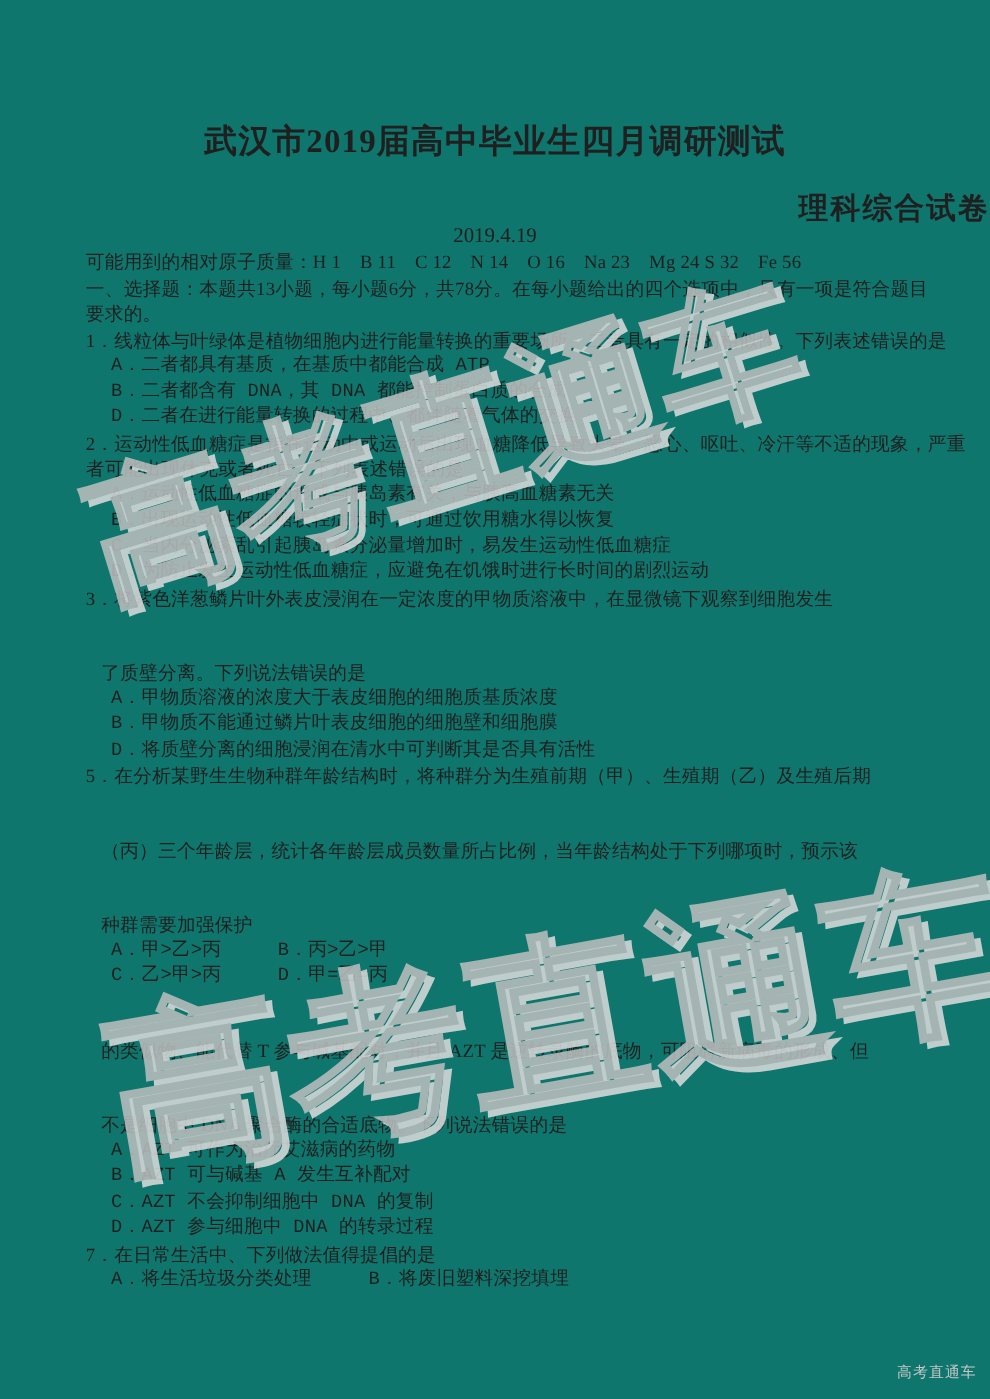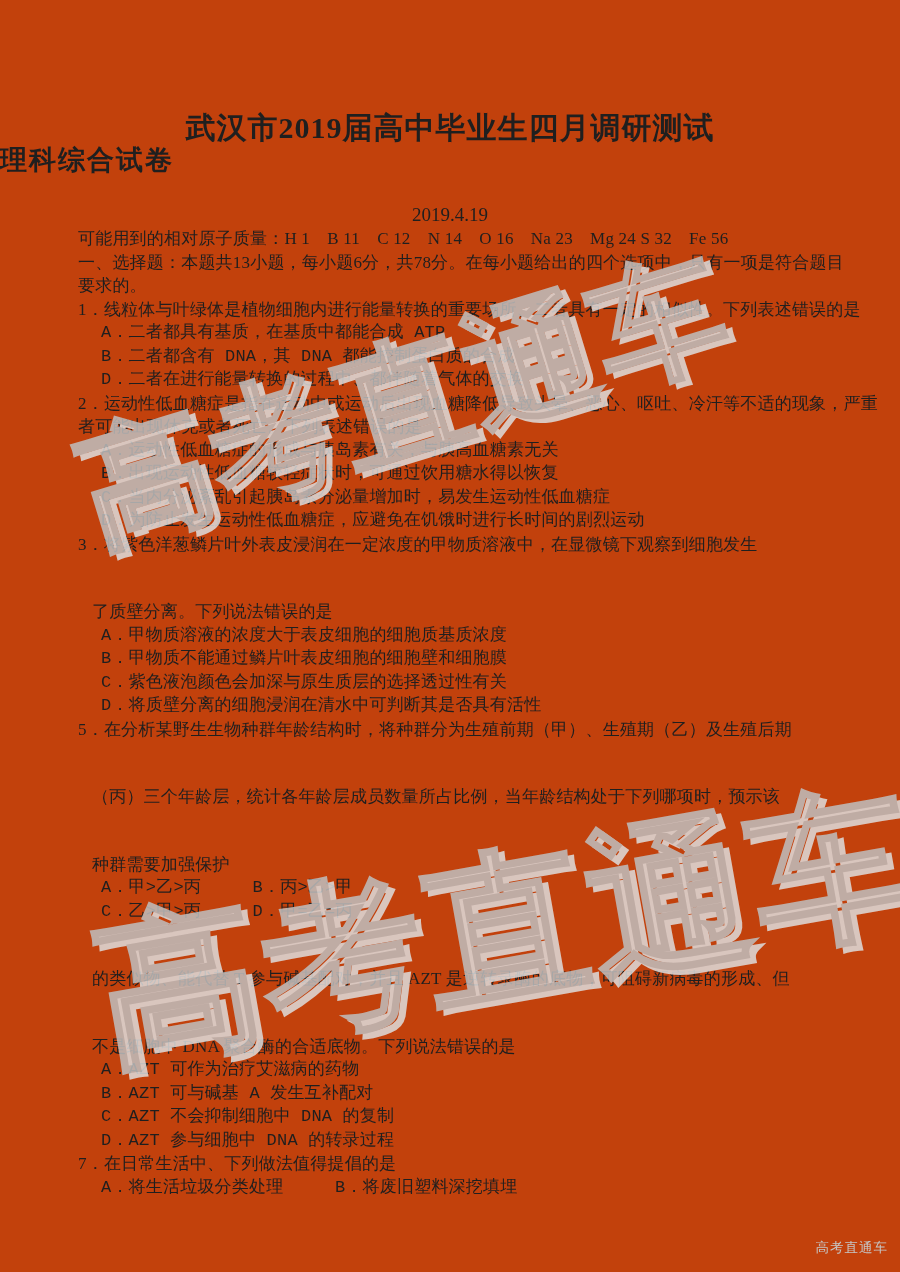--- a/index.html
+++ b/index.html
@@ -1,37 +1,37 @@
 <!DOCTYPE html>
 <html><head>
 <meta charset="utf-8">
 <style>
   html, body { margin: 0; padding: 0; background: #ffffff; }
   .page {
     position: relative;
     width: 900px;
     height: 1272px;
-    background: #c2410c;
+    background: #0f766e;
     overflow: hidden;
     font-family: "Liberation Serif", "DejaVu Serif", serif;
     color: #1f1f1f;
   }
   
   .title {
     position: absolute;
     top: 108px; left: 0; width: 100%;
     text-align: center;
     font-size: 30px;
     font-weight: 700;
     letter-spacing: 1px;
   }
   .subtitle {
     position: absolute;
-    top: 142px; left: 0; width: 100%;
-    text-align: left;
+    top: 171px; left: 0; width: 100%;
+    text-align: right;
     font-size: 27px;
     font-weight: 700;
     letter-spacing: 2px;
   }
   .exam-date {
     position: absolute;
     top: 204px; left: 0; width: 100%;
     text-align: center;
     font-size: 19px;
   }
@@ -117,21 +117,20 @@
         <div class="ln ln-opt">A．运动性低血糖症的形成与胰岛素有关，与胰高血糖素无关</div>
         <div class="ln ln-opt">B．出现运动性低血糖较轻症状时，可通过饮用糖水得以恢复</div>
         <div class="ln ln-opt">C．当内分泌紊乱引起胰岛素分泌量增加时，易发生运动性低血糖症</div>
         <div class="ln ln-opt">D．为防止发生运动性低血糖症，应避免在饥饿时进行长时间的剧烈运动</div>
       </div>
       <div>
         <div class="ln ln-base">3．将紫色洋葱鳞片叶外表皮浸润在一定浓度的甲物质溶液中，在显微镜下观察到细胞发生</div>
         <div class="ln ln-cont">了质壁分离。下列说法错误的是</div>
         <div class="ln ln-opt">A．甲物质溶液的浓度大于表皮细胞的细胞质基质浓度</div>
         <div class="ln ln-opt">B．甲物质不能通过鳞片叶表皮细胞的细胞壁和细胞膜</div>
-        <div class="ln ln-opt">C．紫色液泡颜色会加深与原生质层的选择透过性有关</div>
         <div class="ln ln-opt">D．将质壁分离的细胞浸润在清水中可判断其是否具有活性</div>
       </div>
       <div>
         <div class="ln ln-base">5．在分析某野生生物种群年龄结构时，将种群分为生殖前期（甲）、生殖期（乙）及生殖后期</div>
         <div class="ln ln-cont">（丙）三个年龄层，统计各年龄层成员数量所占比例，当年龄结构处于下列哪项时，预示该</div>
         <div class="ln ln-cont">种群需要加强保护</div>
         <div class="ln ln-opt">A．甲&gt;乙&gt;丙　　　B．丙&gt;乙&gt;甲</div>
         <div class="ln ln-opt">C．乙&gt;甲&gt;丙　　　D．甲=乙=丙</div>
       </div>
       <div>

